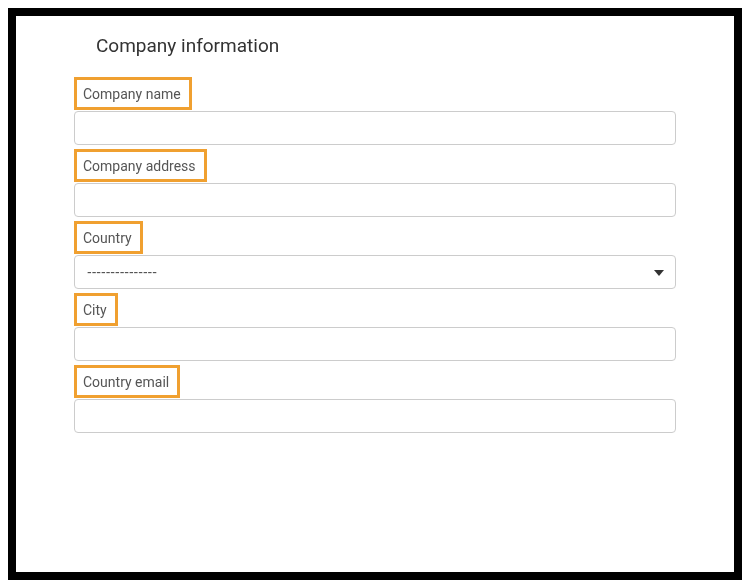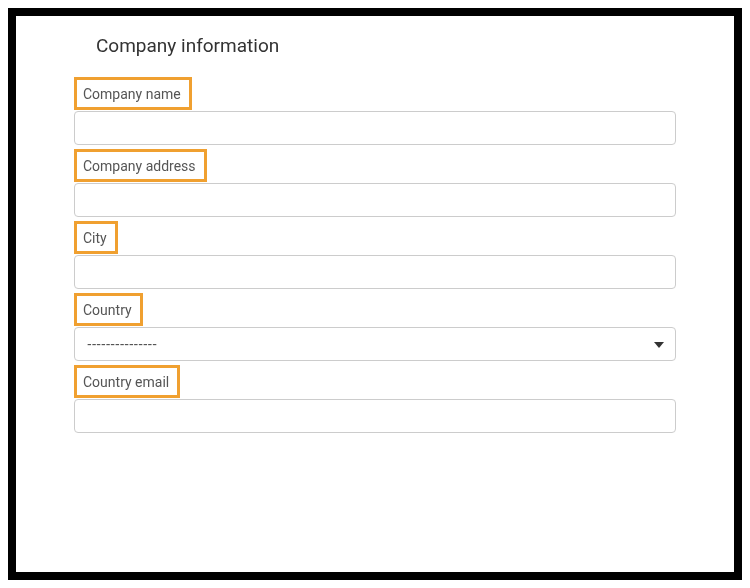--- a/index.html
+++ b/index.html
@@ -93,41 +93,41 @@
 
   <div class="form-group">
     <div class="label-wrap">
       <span class="label-text">Company address</span>
     </div>
     <input type="text" class="form-control" value="" style="">
   </div>
 
   <div class="form-group">
     <div class="label-wrap">
-      <span class="label-text">City</span>
-    </div>
-    <input type="text" class="form-control" value="" style="">
-  </div>
-
-  <div class="form-group">
-    <div class="label-wrap">
       <span class="label-text">Country</span>
     </div>
     <div class="select-wrap">
       <select class="form-control">
         <option>---------------</option>
       </select>
       <span class="select-caret">
         <svg width="10" height="6" viewBox="0 0 10 6">
             <path d="M0 0 L5 6 L10 0 Z" fill="#333"></path>
           </svg>
       </span>
     </div>
   </div>
 
+  <div class="form-group">
+    <div class="label-wrap">
+      <span class="label-text">City</span>
+    </div>
+    <input type="text" class="form-control" value="" style="">
+  </div>
+
 
   <div class="form-group">
     <div class="label-wrap">
       <span class="label-text">Country email</span>
     </div>
     <input type="text" class="form-control" value="" style="">
   </div>
 
 </div>
 

